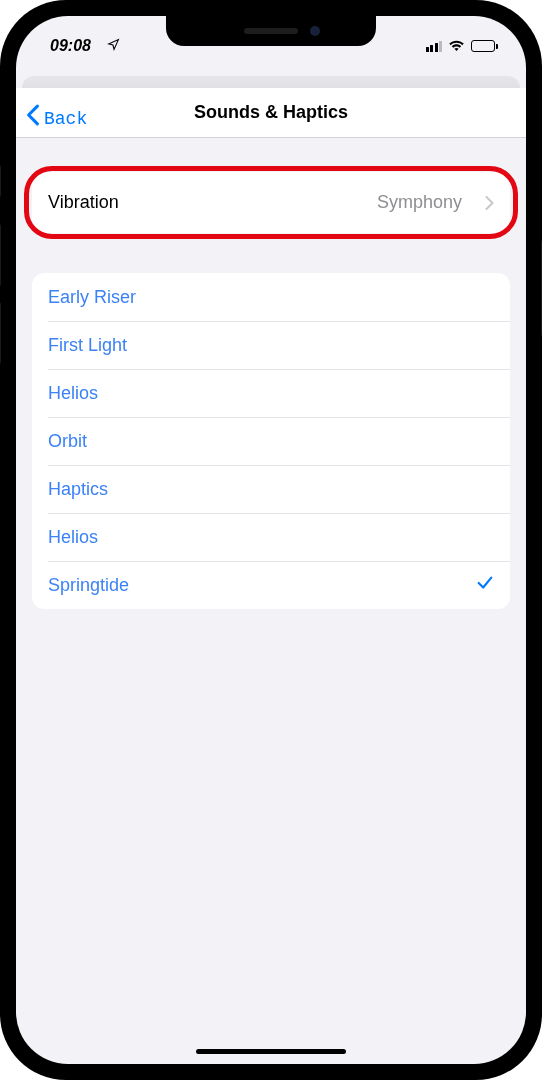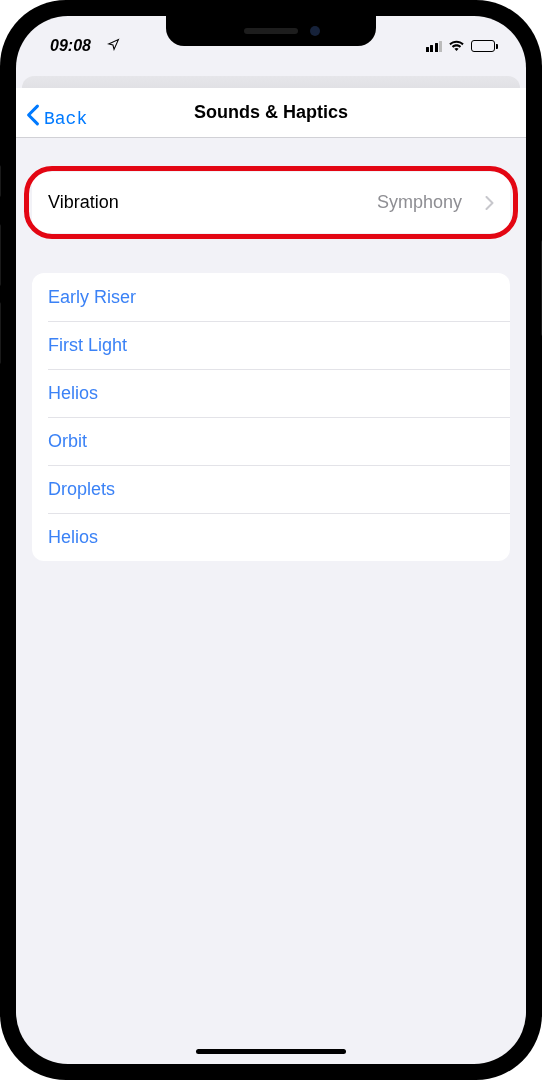--- a/index.html
+++ b/index.html
@@ -342,24 +342,30 @@
             <div class="sound-row">
               <span>First Light</span>
             </div>
             <div class="sound-row">
               <span>Helios</span>
             </div>
             <div class="sound-row">
               <span>Orbit</span>
             </div>
             <div class="sound-row">
-              <span>Droplets</span>
+              <span>Haptics</span>
             </div>
             <div class="sound-row">
               <span>Helios</span>
+            </div>
+            <div class="sound-row">
+              <span>Springtide</span>
+              <span class="checkmark"><svg width="18" height="18" viewBox="0 0 20 20" fill="none">
+                  <path d="M3 10 L8 15 L17 4" stroke="#007aff" stroke-width="2.4" stroke-linecap="round" stroke-linejoin="round"></path>
+                </svg></span>
             </div>
           </div>
       </div>
 
     </div>
 
     <div class="home-indicator"></div>
   </div>
 </div>
 

